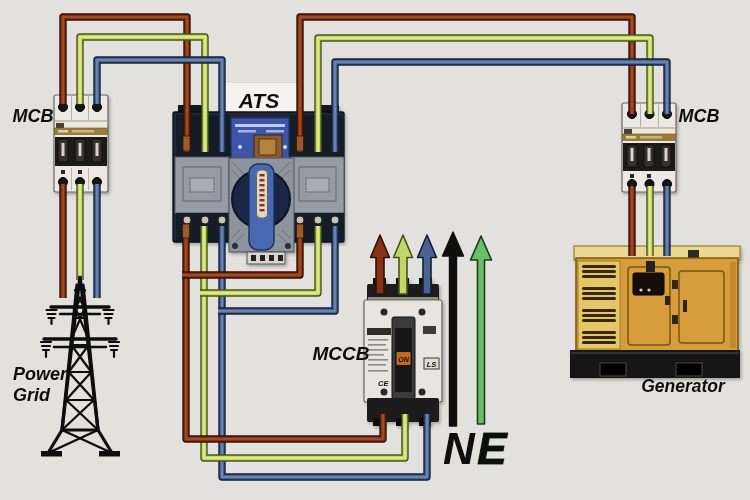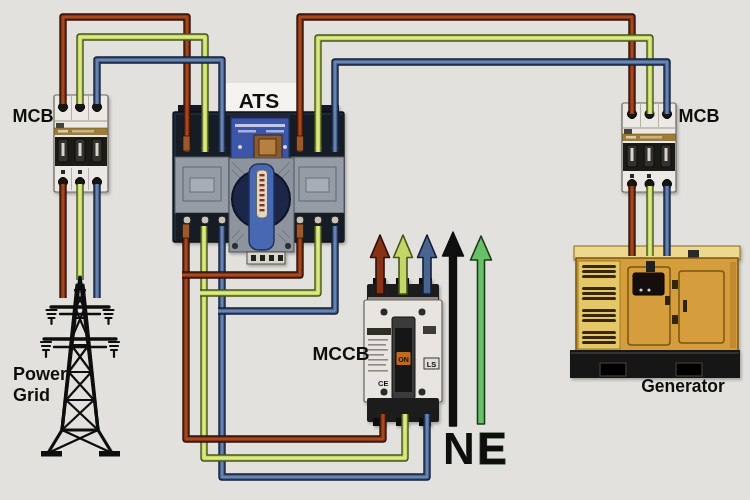--- a/index.html
+++ b/index.html
@@ -1,16 +1,16 @@
 <!DOCTYPE html>
 <html><head>
 <meta charset="utf-8">
 <style>
   html,body{margin:0;padding:0;background:#b8b7b4;}
-  .stage{width:750px;height:500px;background:#e2e1dd;position:relative;overflow:hidden;}
+  .stage{width:750px;height:500px;background:#e2e1dd;position:relative;overflow:hidden;font-style:italic;}
   svg{display:block;}
   text{font-family:"Liberation Sans","DejaVu Sans",sans-serif;font-weight:bold;fill:#0e0e0c;}
   .o{fill:none;stroke-width:7.4;stroke-linejoin:round;stroke-linecap:butt;}
   .c{fill:none;stroke-width:4.6;stroke-linejoin:round;}
   .h{fill:none;stroke-width:1.4;stroke-linejoin:round;opacity:.85;}
   .br-o{stroke:#31100a;} .br-c{stroke:#873214;} .br-h{stroke:#b05a28;}
   .gr-o{stroke:#47541a;} .gr-c{stroke:#c3d666;} .gr-h{stroke:#e9f49a;}
   .bl-o{stroke:#141f3a;} .bl-c{stroke:#48648f;} .bl-h{stroke:#7e99c4;}
   .twr{stroke:#0e0e0e;fill:none;stroke-linecap:round;}
 </style>

